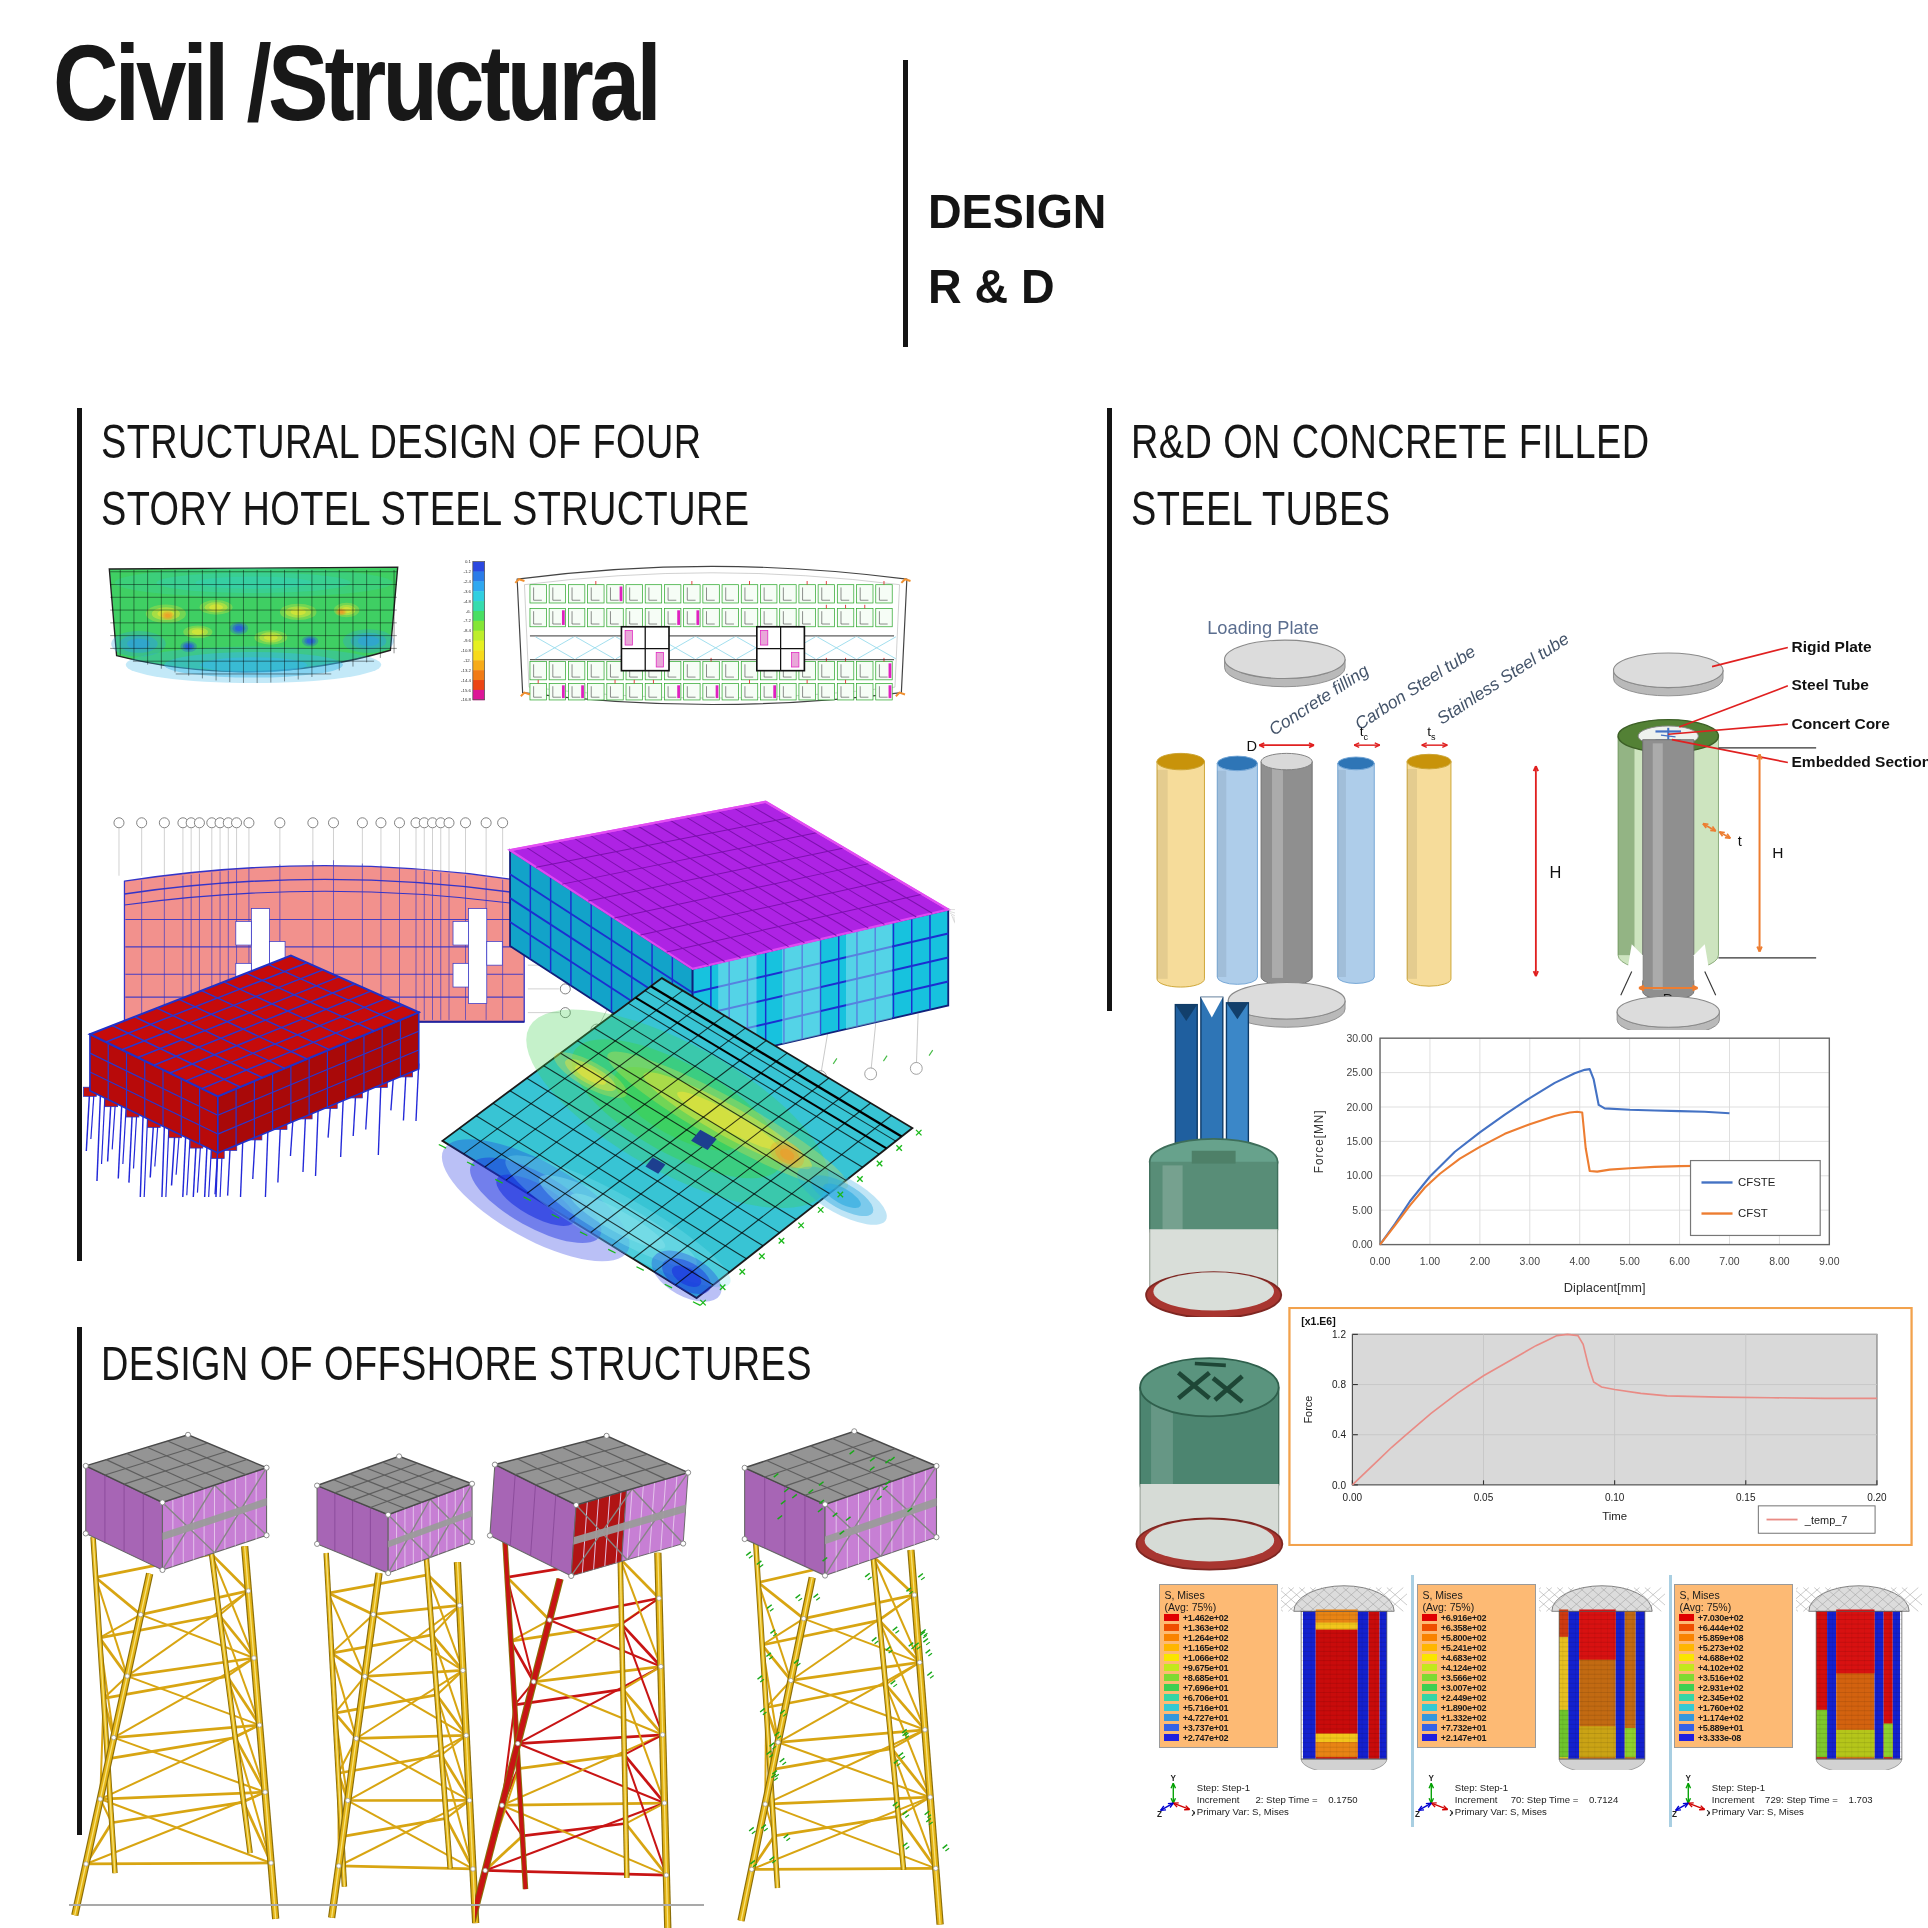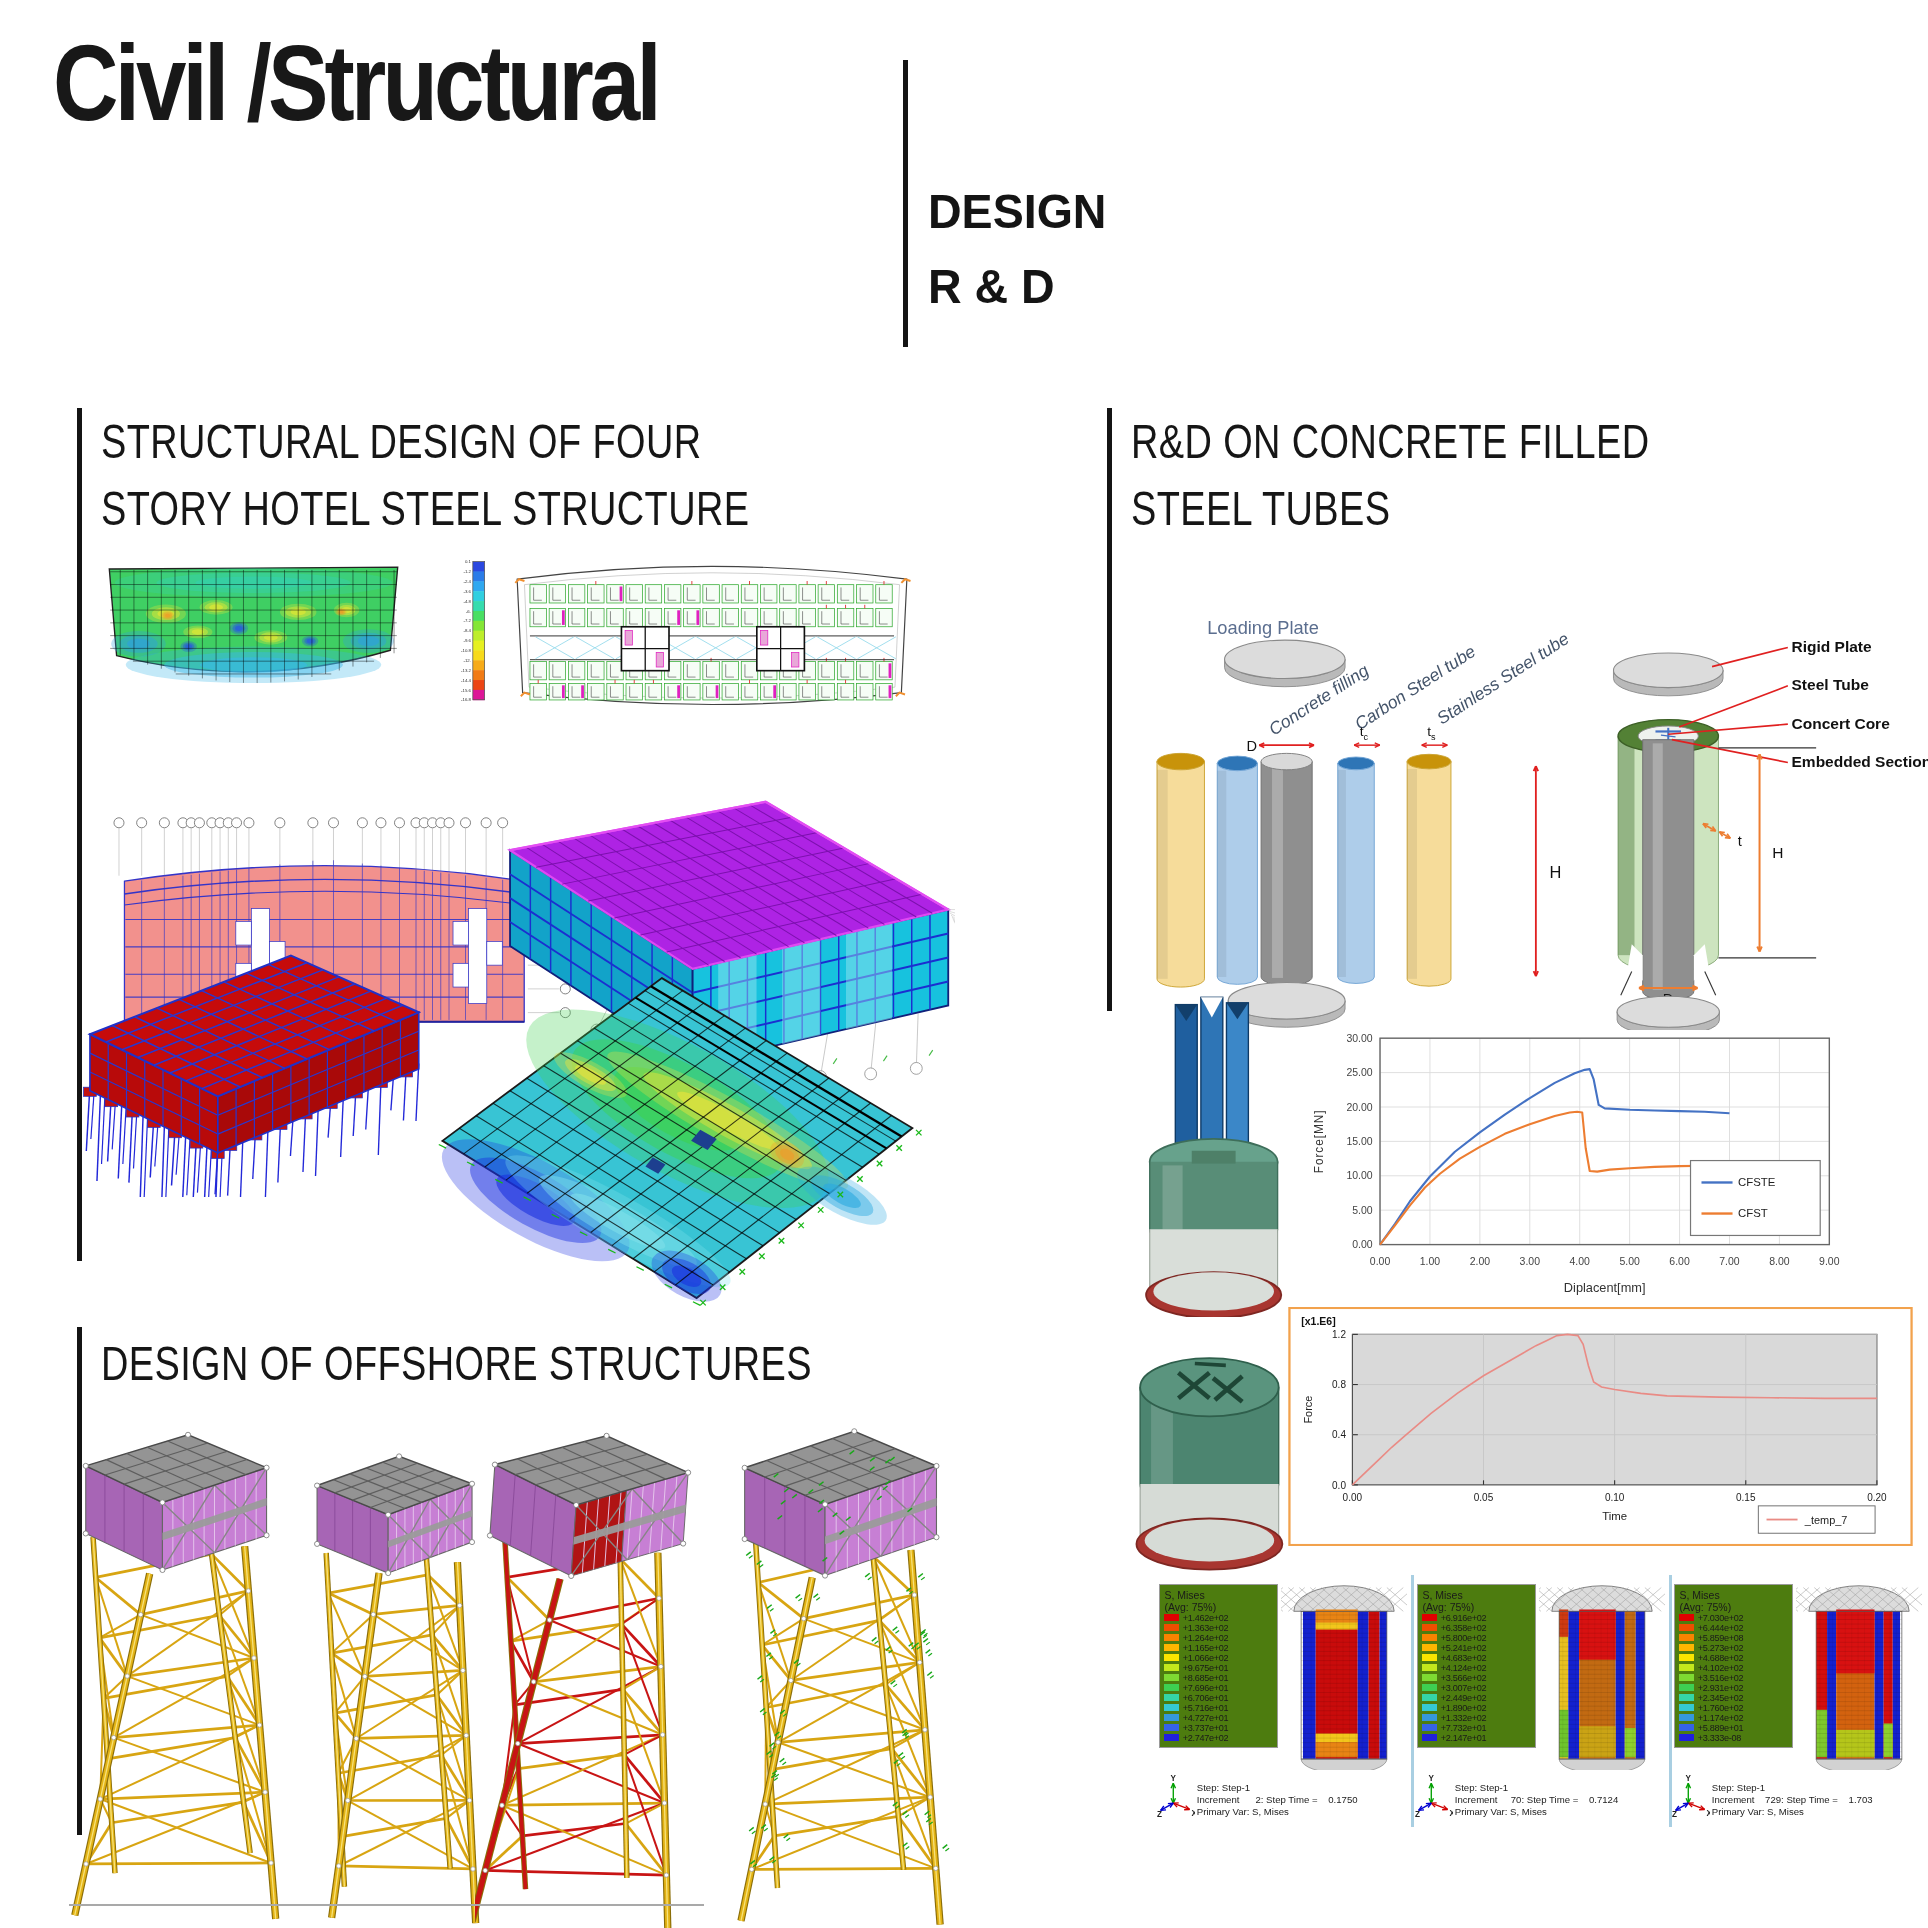--- a/index.html
+++ b/index.html
@@ -11,26 +11,26 @@
               transform:scaleX(0.84);transform-origin:0 0;white-space:nowrap;color:#181818;}
   .tagline{font-size:49px;font-weight:bold;line-height:75px;letter-spacing:0px;
            transform:scaleX(0.95);transform-origin:0 0;color:#141414;}
   .sec-title{font-size:48px;line-height:67px;font-weight:normal;letter-spacing:0.5px;
              transform:scaleX(0.79);transform-origin:0 0;white-space:nowrap;color:#161616;}
   svg text{font-family:"Liberation Sans",sans-serif;}
   #gray-underline{position:absolute;background:#a9a9a9;}
   #fea-row{position:absolute;width:775px;height:274px;}
   .fea-sep{position:absolute;top:1.8px;height:252px;width:2.7px;background:#a9cfe2;}
   .fea-panel{position:absolute;top:0;width:252px;height:274px;}
-  .fea-legend{position:absolute;left:1.8px;top:11px;width:119px;background:#4d7c0f;
+  .fea-legend{position:absolute;left:1.8px;top:11px;width:119px;background:#fdba74;
               border:0.9px solid #9a9a9a;padding:3.7px 2.7px 4.6px 4.6px;box-sizing:border-box;}
   .fea-legend .t{font-size:10.5px;color:#1a1a1a;line-height:12px;}
   .fea-row-item{display:flex;align-items:center;height:10px;}
   .fea-row-item .sw{width:14.6px;height:7.3px;margin-right:3.7px;flex:none;}
-  .fea-row-item .val{font-size:9.1px;color:#1a1a1a;letter-spacing:-0.3px;}
+  .fea-row-item .val{font-size:9.1px;color:#1a1a1a;letter-spacing:-0.3px;font-weight:bold;}
   .fea-footer{position:absolute;left:0px;top:199px;display:flex;align-items:flex-end;}
   .fea-footer .lines{margin-left:1.8px;font-size:9.6px;line-height:12px;color:#222;white-space:pre;}
 </style>
 </head>
 <body>
 
 <div id="canvas">
   <h1 class="main-title abs" style="left:53px;top:25.6px">Civil /Structural</h1>
   <div class="vrule" style="left:903px;top:60px;height:287px"></div>
   <div class="tagline abs" style="left:928px;top:174px">

